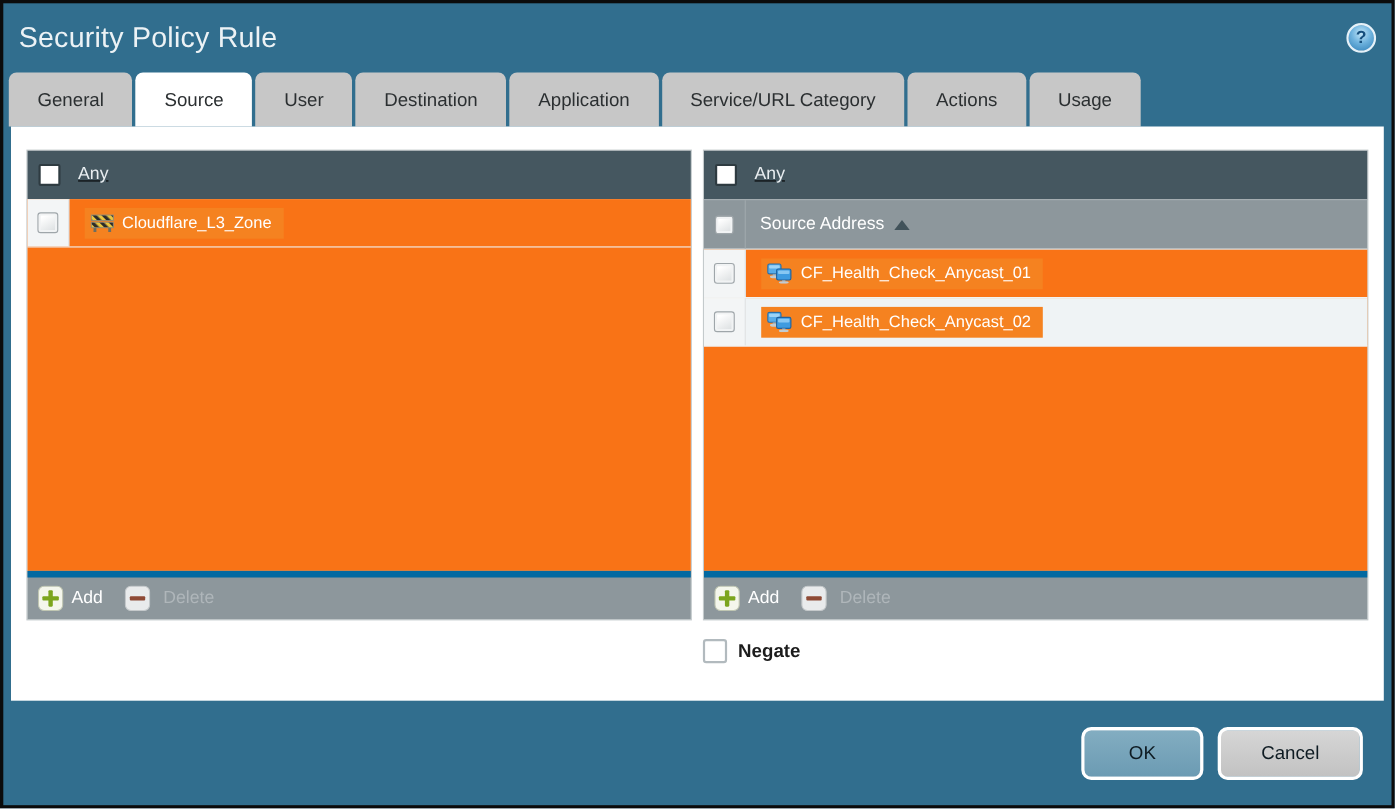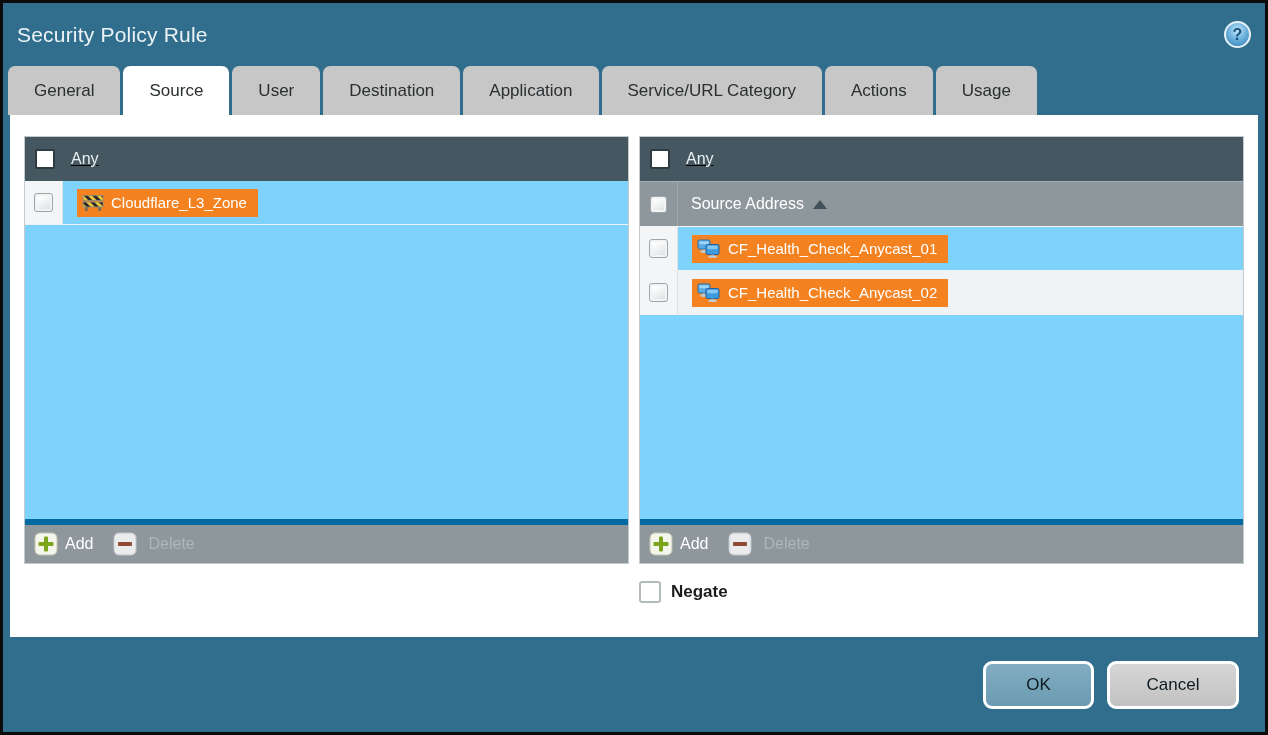--- a/index.html
+++ b/index.html
@@ -12,21 +12,21 @@
     background: #316E8E;
     display: flex; flex-direction: column;
   }
 
   
   .titlebar {
     height: 63px; flex: 0 0 63px;
     display: flex; align-items: center; justify-content: space-between;
     padding: 0 14px;
   }
-  .title { color: #ECF2F5; font-size: 21px; letter-spacing: .2px; }
+  .title { color: #ECF2F5; font-size: 26px; letter-spacing: .2px; }
   .help-icon {
     width: 27px; height: 27px; border-radius: 50%;
     background: radial-gradient(circle at 50% 32%, #C3E6F8 0%, #6FB3DE 45%, #2F7FB7 100%);
     border: 2px solid #E6F1F8;
     display: flex; align-items: center; justify-content: center;
     color: #164E7C; font-weight: bold; font-size: 16px;
     cursor: pointer;
   }
 
   
@@ -81,21 +81,21 @@
     cursor: pointer;
   }
   .cb-header { width: 17px; height: 17px; }
   .col-title { color: #FFFFFF; font-size: 16px; margin-left: 13px; }
   .sort-arrow {
     width: 0; height: 0; margin-left: 9px;
     border-left: 7px solid transparent; border-right: 7px solid transparent;
     border-bottom: 9px solid #41525A;
   }
 
-  .list { flex: 1; background: #7dd3fc; }
+  .list { flex: 1; background: #f97316; }
   .row { height: 44px; display: flex; align-items: center; border-bottom: 1px solid #F1F2F2; }
   .row.alt { background: #EFF3F5; }
   .row .cb-cell { background: #F3F5F6; border-right: 1px solid #DFE2E3; }
   .cb-row { width: 19px; height: 19px; }
   .chip {
     margin-left: 14px; height: 28px;
     background: #F58220; color: #FFFFFF;
     display: inline-flex; align-items: center; gap: 7px;
     padding: 0 11px 0 5px; font-size: 15px; cursor: pointer;
   }

